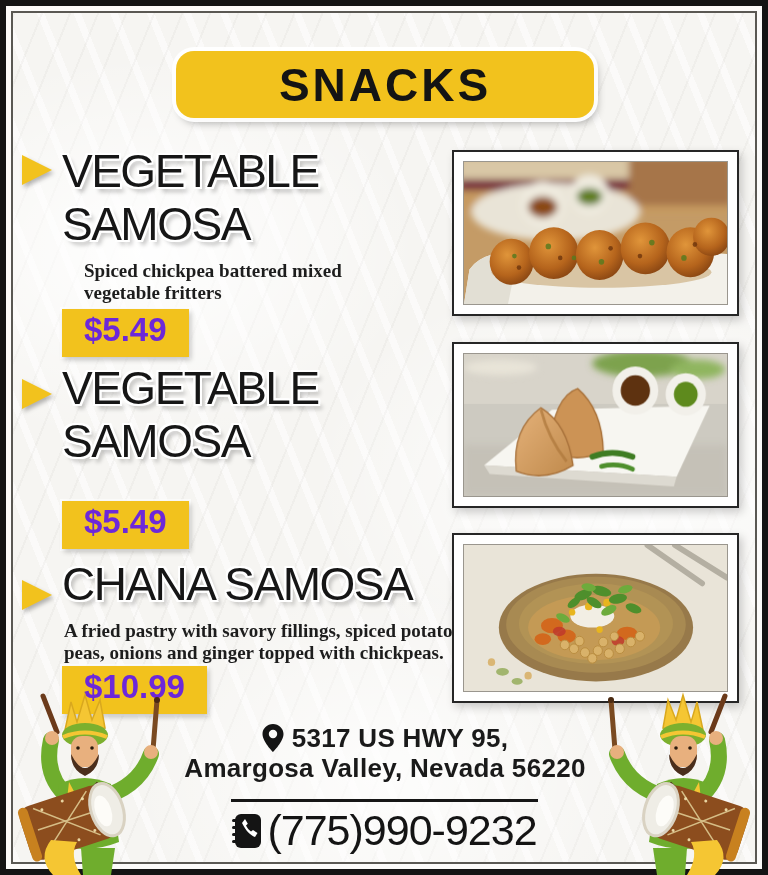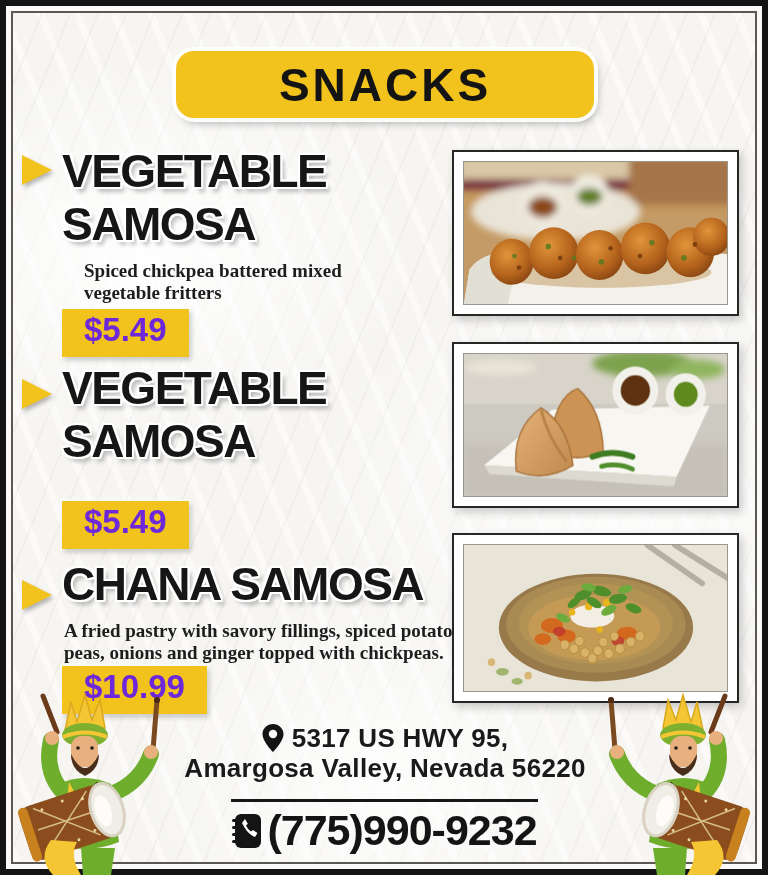--- a/index.html
+++ b/index.html
@@ -36,21 +36,21 @@
   
   .bullet {
     position:absolute; left:22px; width:0; height:0; z-index:3;
     border-left:30px solid #F2C21D;
     border-top:15px solid transparent;
     border-bottom:15px solid transparent;
     filter:drop-shadow(2px 3px 2px rgba(0,0,0,.28));
   }
   .item-title {
     position:absolute; left:62px; z-index:3;
-    font-size:46px; line-height:53px; font-weight:700; letter-spacing:-1.5px;
+    font-size:46px; line-height:53px; font-weight:400; letter-spacing:-1.5px;
     color:#161616;
     text-shadow:
       -2px -2px 0 #fff, 2px -2px 0 #fff, -2px 2px 0 #fff, 2px 2px 0 #fff,
       0 -2px 0 #fff, 0 2px 0 #fff, -2px 0 0 #fff, 2px 0 0 #fff,
       4px 5px 4px rgba(0,0,0,.25);
   }
   .item-desc {
     position:absolute; left:64px; z-index:3;
     font-family:"Liberation Serif", serif; font-weight:700;
     font-size:19px; line-height:22px; color:#1d1d1d;
@@ -77,21 +77,21 @@
     font-size:26px; line-height:30px; letter-spacing:.3px;
   }
   .addr-line1 { display:flex; align-items:center; justify-content:center; gap:8px; }
   .pin-icon { width:22px; height:28px; }
   .divider { position:absolute; left:231px; top:799px; width:307px; height:3px; background:#161616; z-index:4; }
   .phone-row {
     position:absolute; left:184px; top:806px; width:400px; z-index:4;
     display:flex; align-items:center; justify-content:center; gap:6px;
   }
   .phone-icon { width:30px; height:36px; }
-  .phone-num { font-size:43px; font-weight:700; letter-spacing:-1px; color:#141414; }
+  .phone-num { font-size:43px; font-weight:400; letter-spacing:-1px; color:#141414; }
 
   
   .drummer { position:absolute; top:690px; width:172px; height:185px; z-index:6; }
   .drummer-left { left:-2px; }
   .drummer-right { left:598px; transform:scaleX(-1); }
 </style>
 </head>
 <body>
 
 <div class="page">

